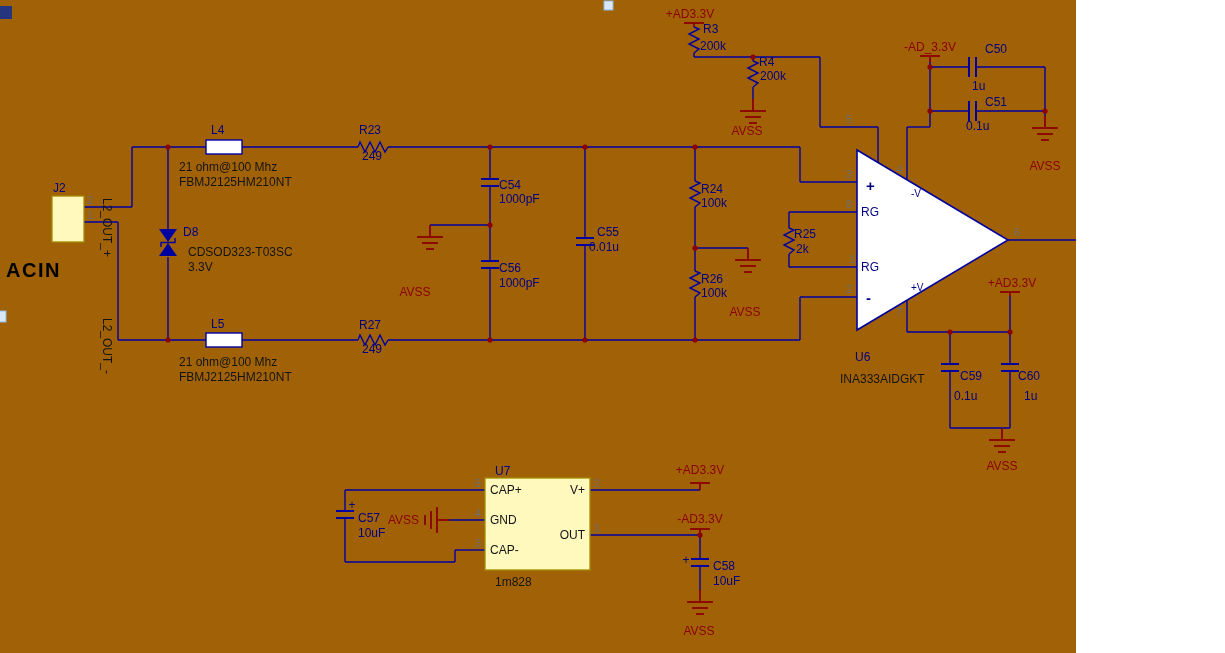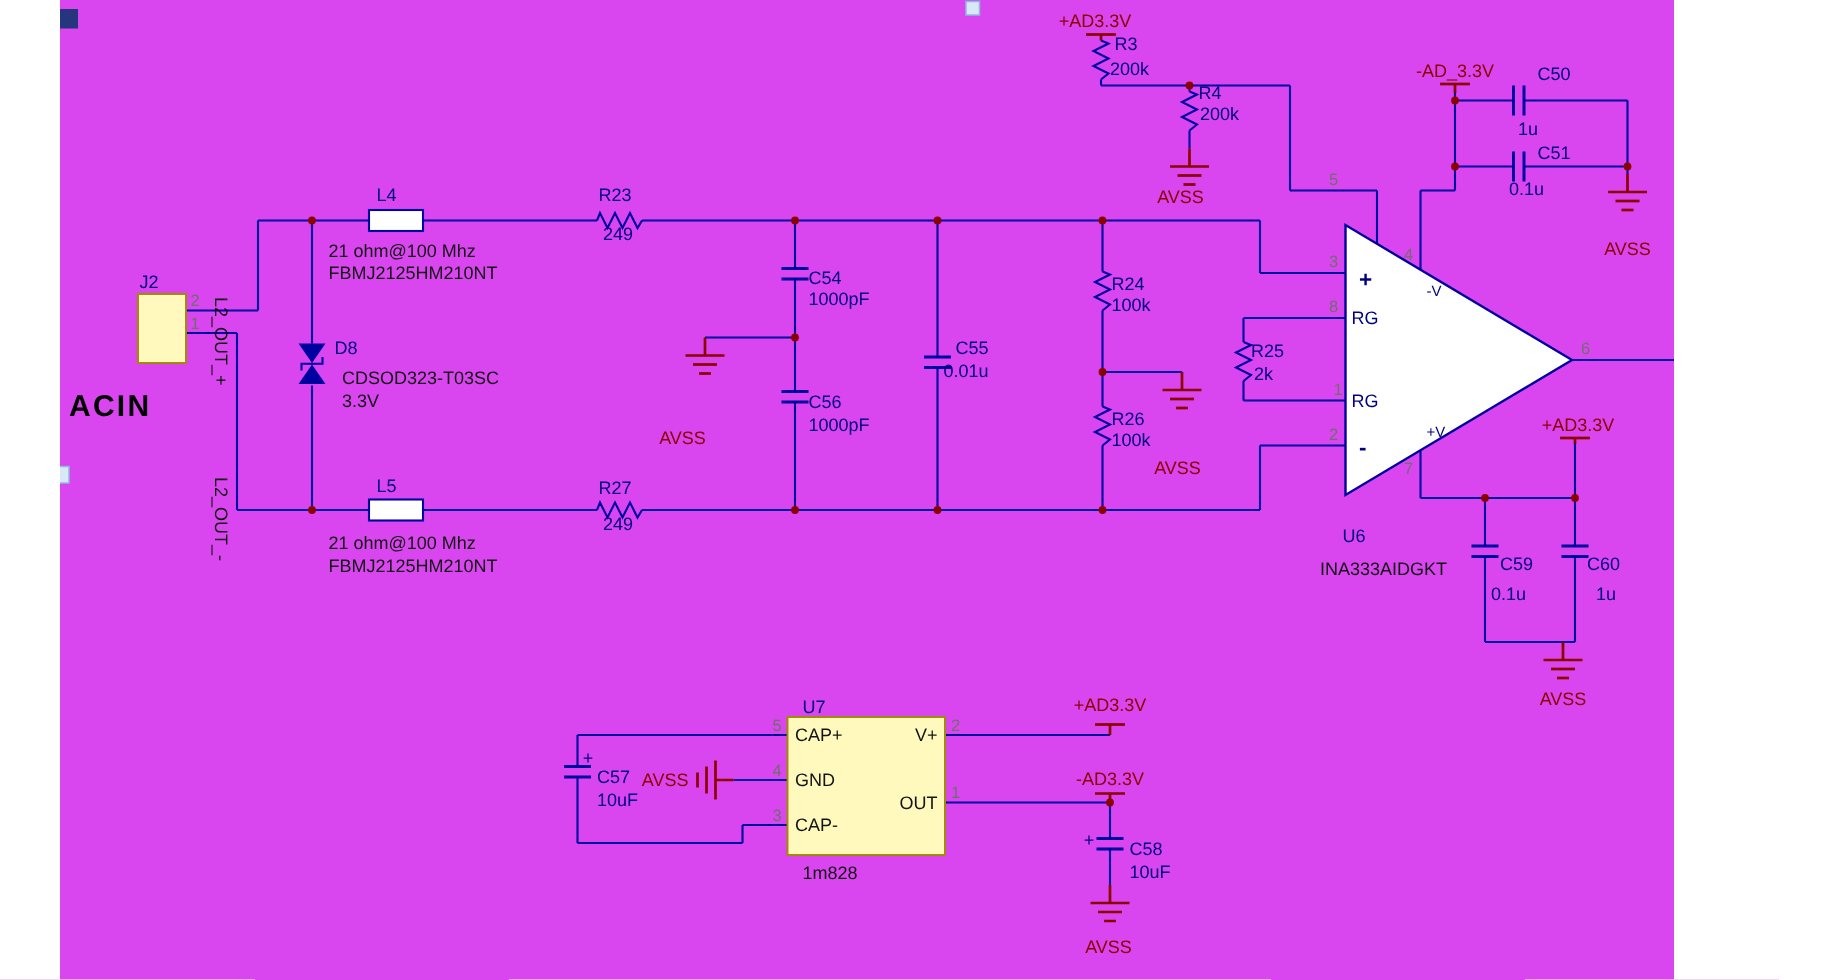--- a/index.html
+++ b/index.html
@@ -1,16 +1,16 @@
 <!DOCTYPE html>
 <html><head>
 <meta charset="utf-8">
 <style>
   html,body{margin:0;padding:0;background:#ffffff;}
-  #canvas{position:relative;width:1076px;height:653px;background:#d946ef;overflow:hidden;margin-left:40px;}
+  #canvas{position:relative;width:1076px;height:653px;background:#a16207;overflow:hidden;}
   svg{display:block;}
   svg text{font-family:"Liberation Sans",sans-serif;font-size:12px;fill:#000080;}
   text.blk{fill:#141414;}
   text.net{fill:#8B0000;}
   text.pin{fill:#6E6E6E;font-size:11px;}
   text.sign{font-size:15px;font-weight:bold;}
   text.vlabel{fill:#141414;}
   text.acin{fill:#000000;font-size:20px;font-weight:600;letter-spacing:1.5px;}
   .w{stroke:#0000A0;stroke-width:1.4;fill:none;}
   .w2{stroke:#0000A0;stroke-width:2;fill:none;}

